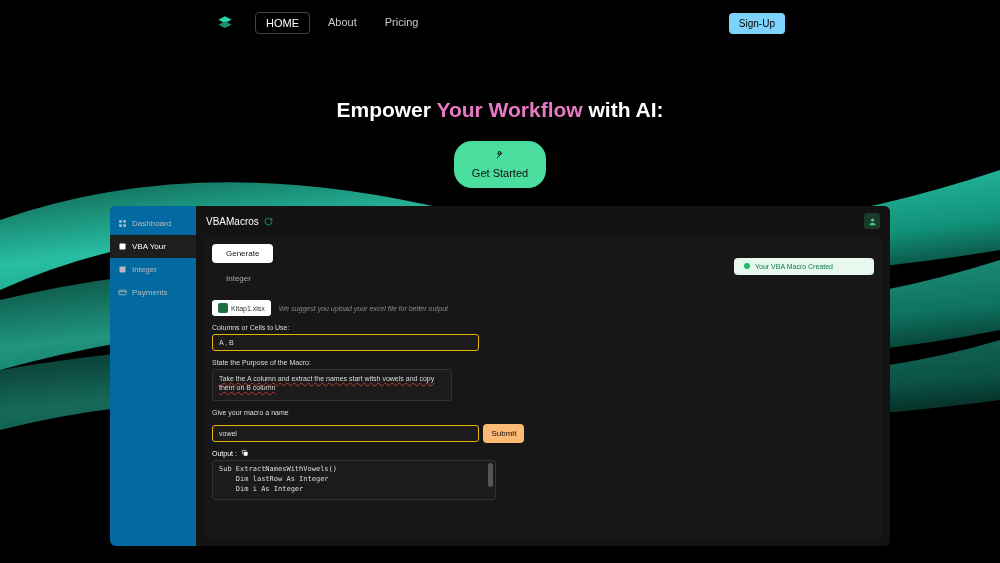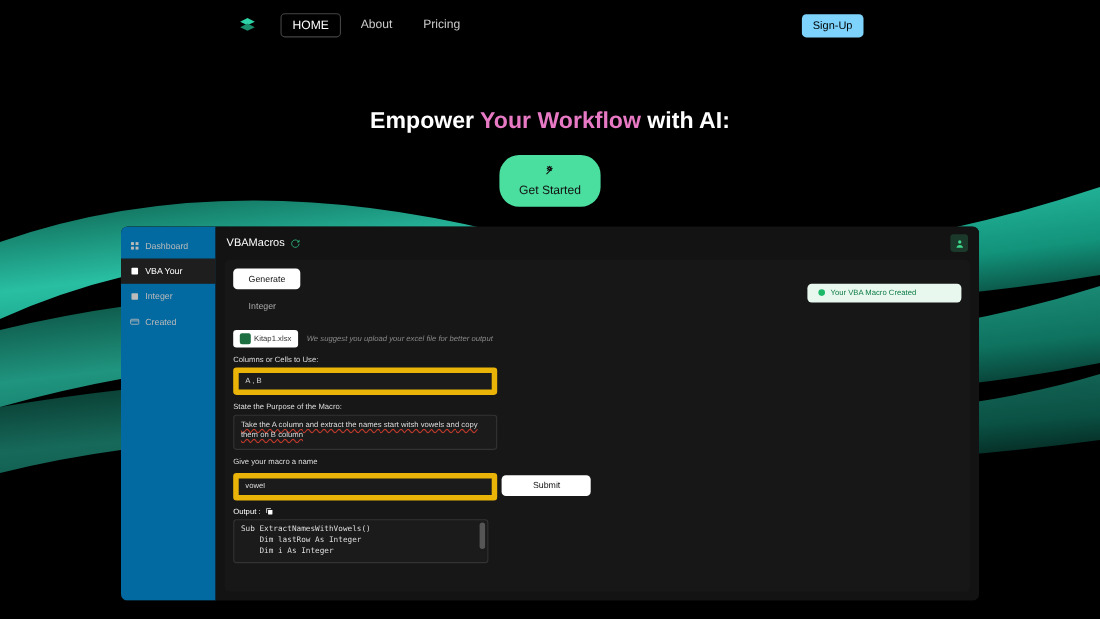--- a/index.html
+++ b/index.html
@@ -224,61 +224,61 @@
       font-size: 7px;
       font-style: italic;
       color: #888;
     }
     .form-label {
       font-size: 7px;
       margin-top: 8px;
       color: #ddd;
     }
     .form-input {
-      width: 240px;
+      width: 267px;
       background: #1b1b1b;
-      border: 5px solid #eab308;
+      border: 1px solid #eab308;
       border-radius: 3px;
       padding: 4px 6px;
       font-size: 7px;
       color: #ddd;
       margin-top: 3px;
     }
     .form-textarea {
       width: 240px;
       height: 32px;
       background: #1b1b1b;
       border: 1px solid #333;
       border-radius: 3px;
       padding: 4px 6px;
       font-size: 7px;
       color: #ddd;
       margin-top: 3px;
       resize: none;
       line-height: 1.3;
     }
     .submit-btn {
-      background: #ffffff;
+      background: #fdba74;
       color: #111;
       border: none;
-      padding: 5px 28px;
+      padding: 5px 8px;
       font-size: 8px;
       border-radius: 4px;
       margin-top: 8px;
       cursor: pointer;
     }
     .output-label {
       font-size: 7px;
       margin-top: 6px;
       display: flex;
       align-items: center;
       gap: 4px;
     }
     .output-box {
-      width: 232px;
+      width: 284px;
       background: #1b1b1b;
       border: 1px solid #333;
       border-radius: 3px;
       padding: 4px 6px;
       font-size: 7px;
       color: #ddd;
       margin-top: 3px;
       white-space: pre;
       font-family: monospace;
       line-height: 1.4;
@@ -363,21 +363,21 @@
       <svg viewBox="0 0 24 24" fill="currentColor">
           <rect x="4" y="4" width="16" height="16" rx="2"></rect>
         </svg>
       <span>Integer</span>
     </div>
     <div class="sidebar-item">
       <svg viewBox="0 0 24 24" fill="none" stroke="currentColor" stroke-width="2">
           <rect x="2" y="6" width="20" height="12" rx="2"></rect>
           <line x1="2" y1="10" x2="22" y2="10"></line>
         </svg>
-      <span>Created</span>
+      <span>Payments</span>
     </div>
   </div>
 
   <div class="main">
     <div class="main-header">
       <div class="main-title">
         <span>VBAMacros</span>
         <svg width="9" height="9" viewBox="0 0 24 24" fill="none" stroke="currentColor" stroke-width="2" class="refresh-icon">
             <path d="M21 12a9 9 0 11-3-6.7L21 8M21 3v5h-5"></path>
           </svg>

